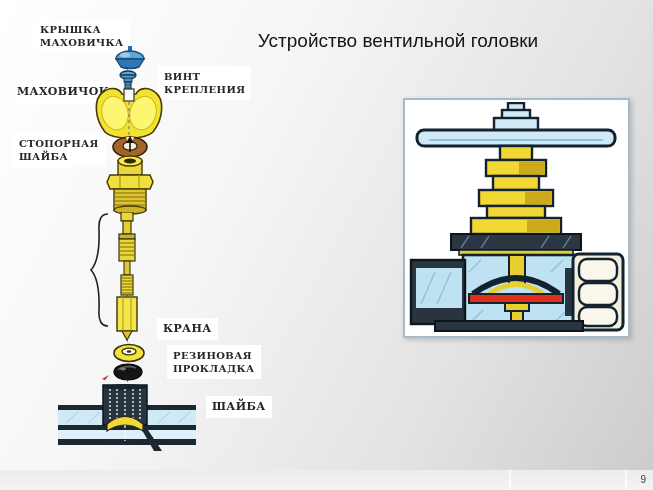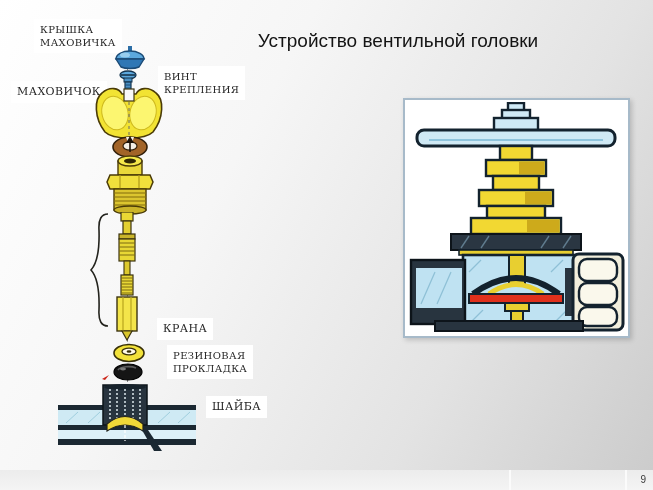--- a/index.html
+++ b/index.html
@@ -8,21 +8,21 @@
     background:linear-gradient(118deg,#ffffff 0%,#f6f6f6 35%,#e3e3e3 70%,#cbcbcb 100%);
     font-family:"Liberation Sans", sans-serif;
   }
   .title {
     position:absolute; left:193px; top:30px; width:410px; margin:0;
     text-align:center; font-size:19px; font-weight:400; color:#141414;
     font-family:"Liberation Sans", sans-serif;
   }
   .plabel {
     position:absolute; background:#ffffff; color:#262626;
-    font-family:"DejaVu Serif", serif; font-size:10px; font-weight:normal;
+    font-family:"DejaVu Serif", serif; font-size:10px; font-weight:bold;
     line-height:1.3; padding:4px 6px; white-space:pre-line; letter-spacing:0.4px;
   }
   .part { position:absolute; z-index:2; }
   .axis {
     position:absolute; left:127px; top:52px; height:330px; width:0;
     border-left:1px dashed #8a8a8a; z-index:1;
   }
   .photo-frame {
     position:absolute; left:403px; top:98px; width:223px; height:236px;
     background:#ffffff; border:2px solid #a7bac9; box-shadow:2px 2px 5px rgba(0,0,0,0.18);
@@ -173,20 +173,22 @@
     <path d="M49,41 Q67,26 85,41 L85,48 Q67,36 49,48 Z" fill="#f0d838" stroke="#23231d" stroke-width="1.2"></path>
     <line x1="67" y1="42" x2="67" y2="58" stroke="#ffffff" stroke-width="1.2" stroke-dasharray="3,2"></line>
     <path d="M84,47 L96,68 L104,68 L90,47 Z" fill="#1b2832"></path>
   </svg>
 
   <div class="plabel" style="left:34px;top:19px">КРЫШКА
 МАХОВИЧКА</div>
   <div class="plabel" style="left:158px;top:66px">ВИНТ
 КРЕПЛЕНИЯ</div>
   <div class="plabel" style="left:11px;top:81px;font-size:11px">МАХОВИЧОК</div>
+  <div class="plabel" style="left:13px;top:133px">СТОПОРНАЯ
+ШАЙБА</div>
   <div class="plabel" style="left:157px;top:318px;font-size:11px">КРАНА</div>
   <div class="plabel" style="left:167px;top:345px">РЕЗИНОВАЯ
 ПРОКЛАДКА</div>
   <div class="plabel" style="left:206px;top:396px;font-size:11px">ШАЙБА</div>
 
   <div class="photo-frame">
     <svg width="219" height="232" viewBox="0 0 219 232">
 
       <rect x="101" y="1" width="16" height="8" fill="#cfe9f5" stroke="#13222e" stroke-width="2.4"></rect>
       <rect x="95" y="8" width="28" height="10" fill="#cfe9f5" stroke="#13222e" stroke-width="2.4"></rect>

